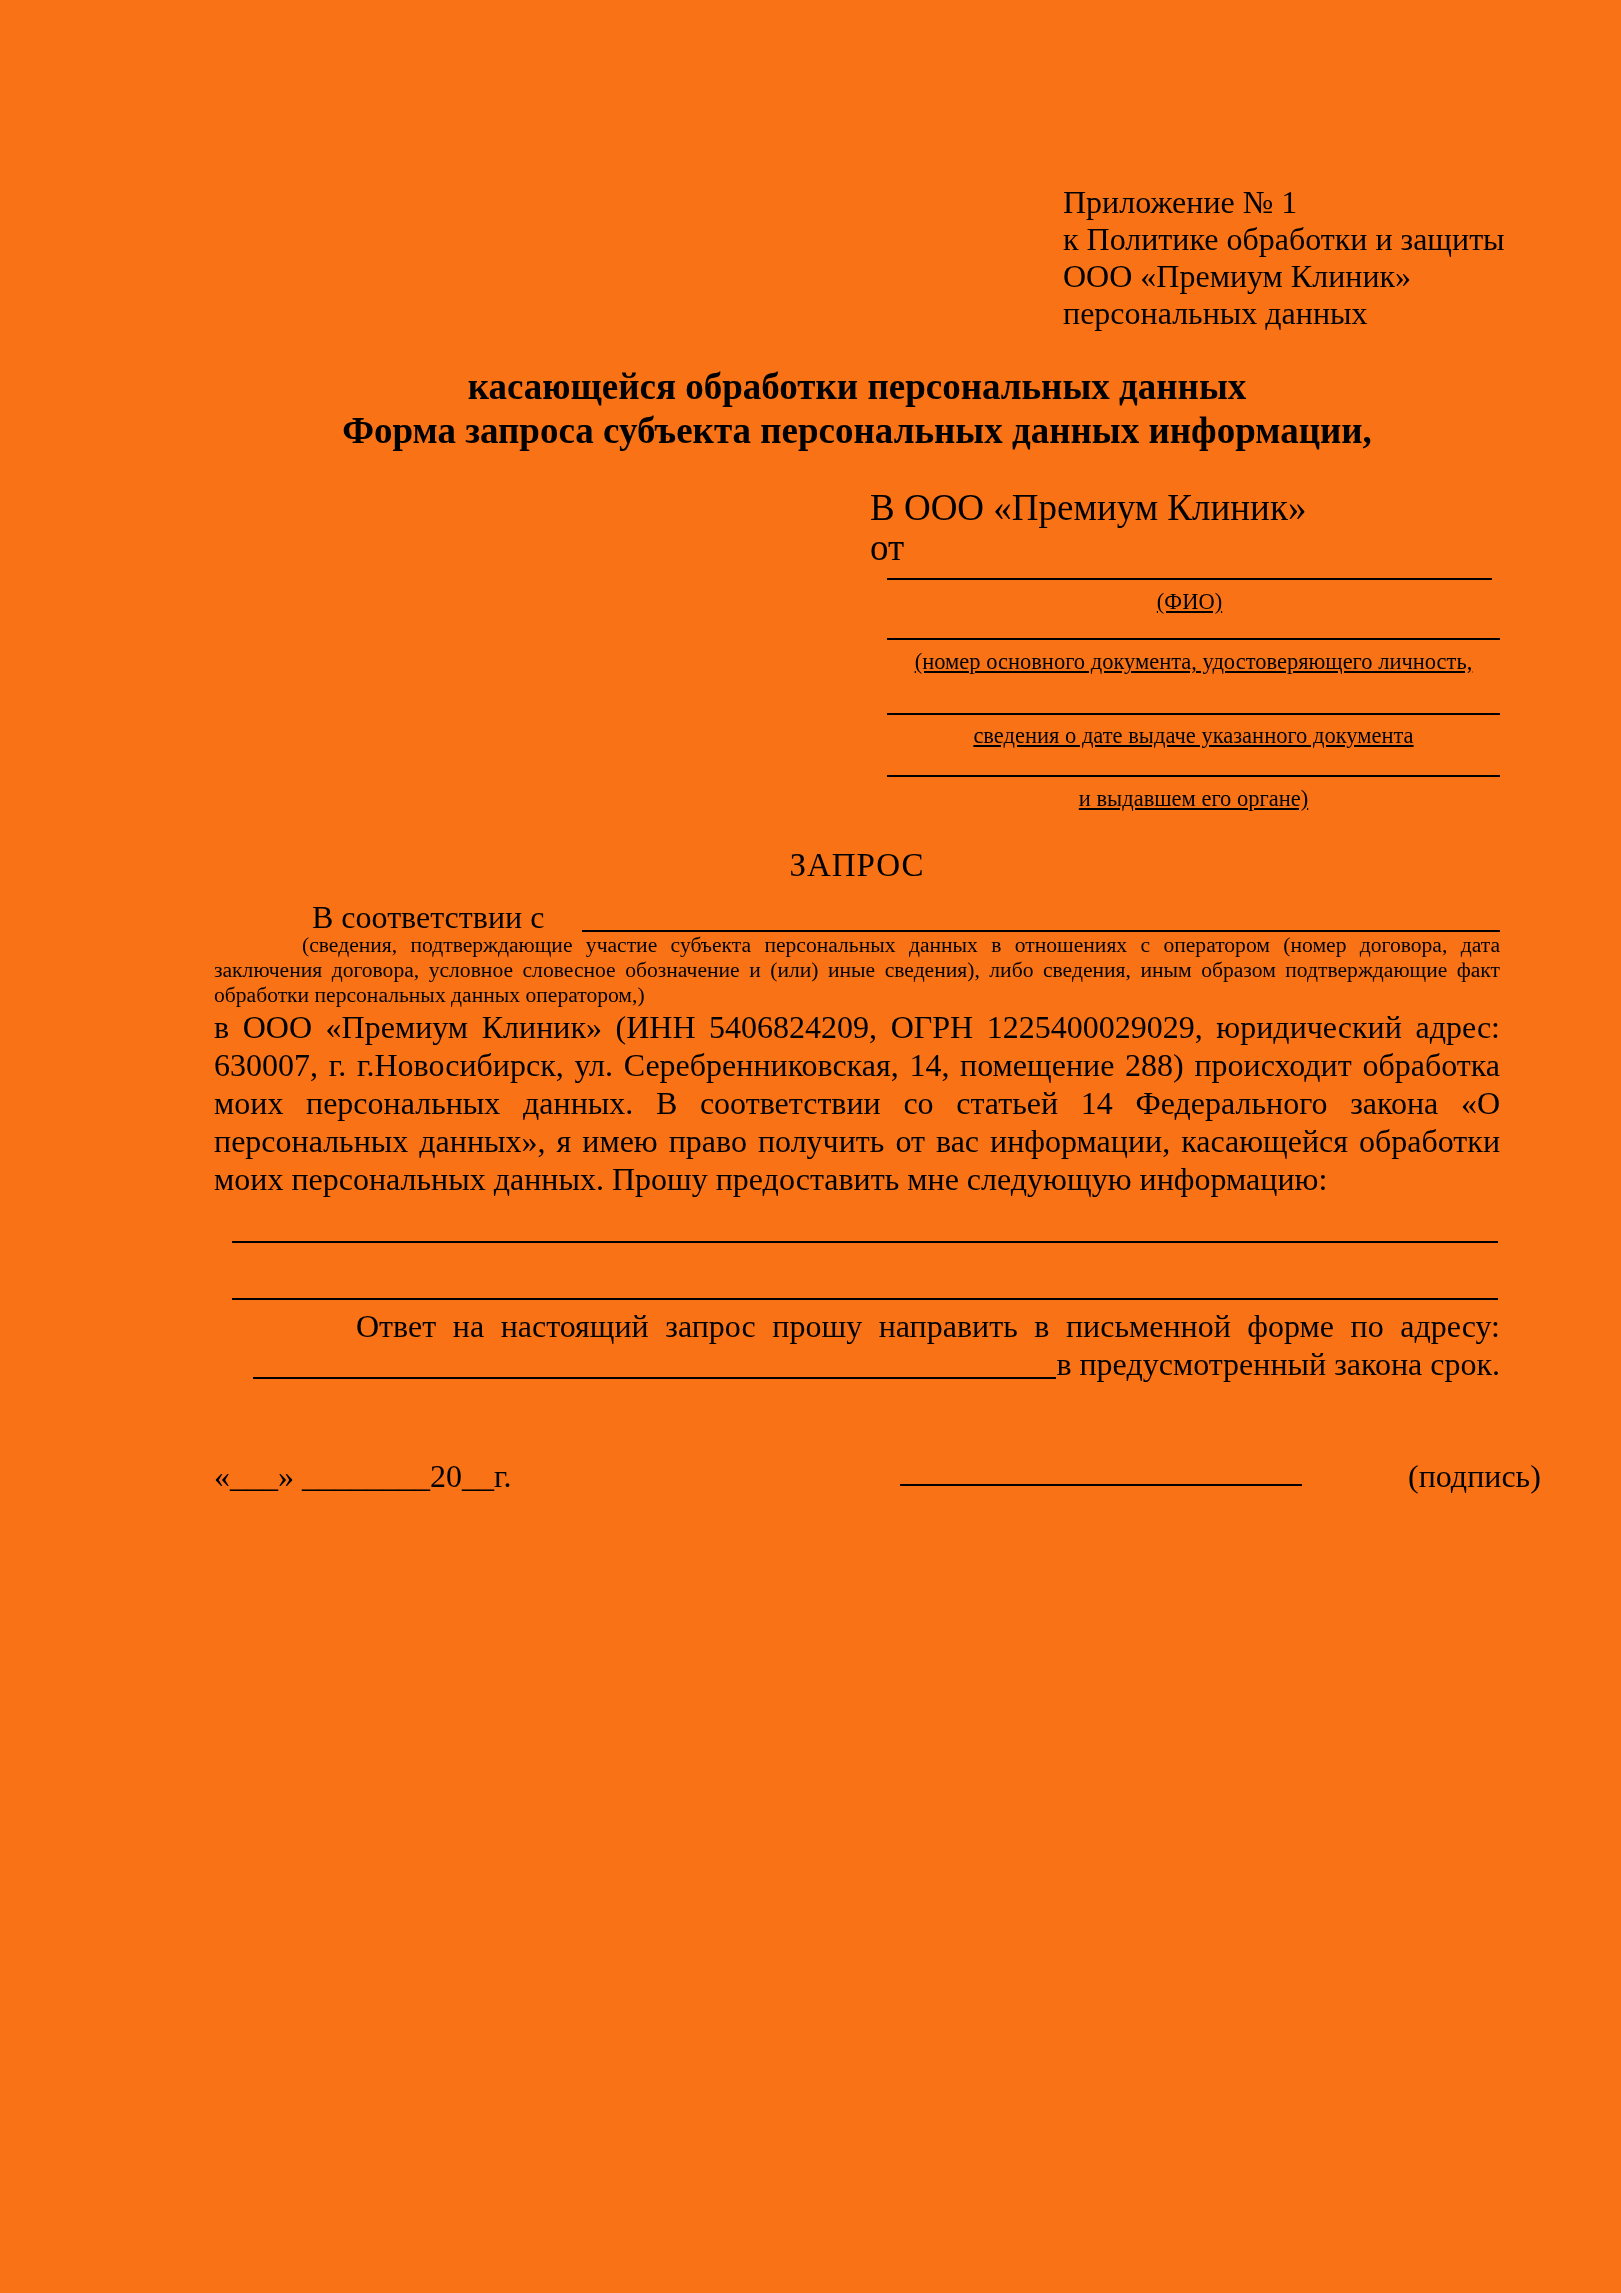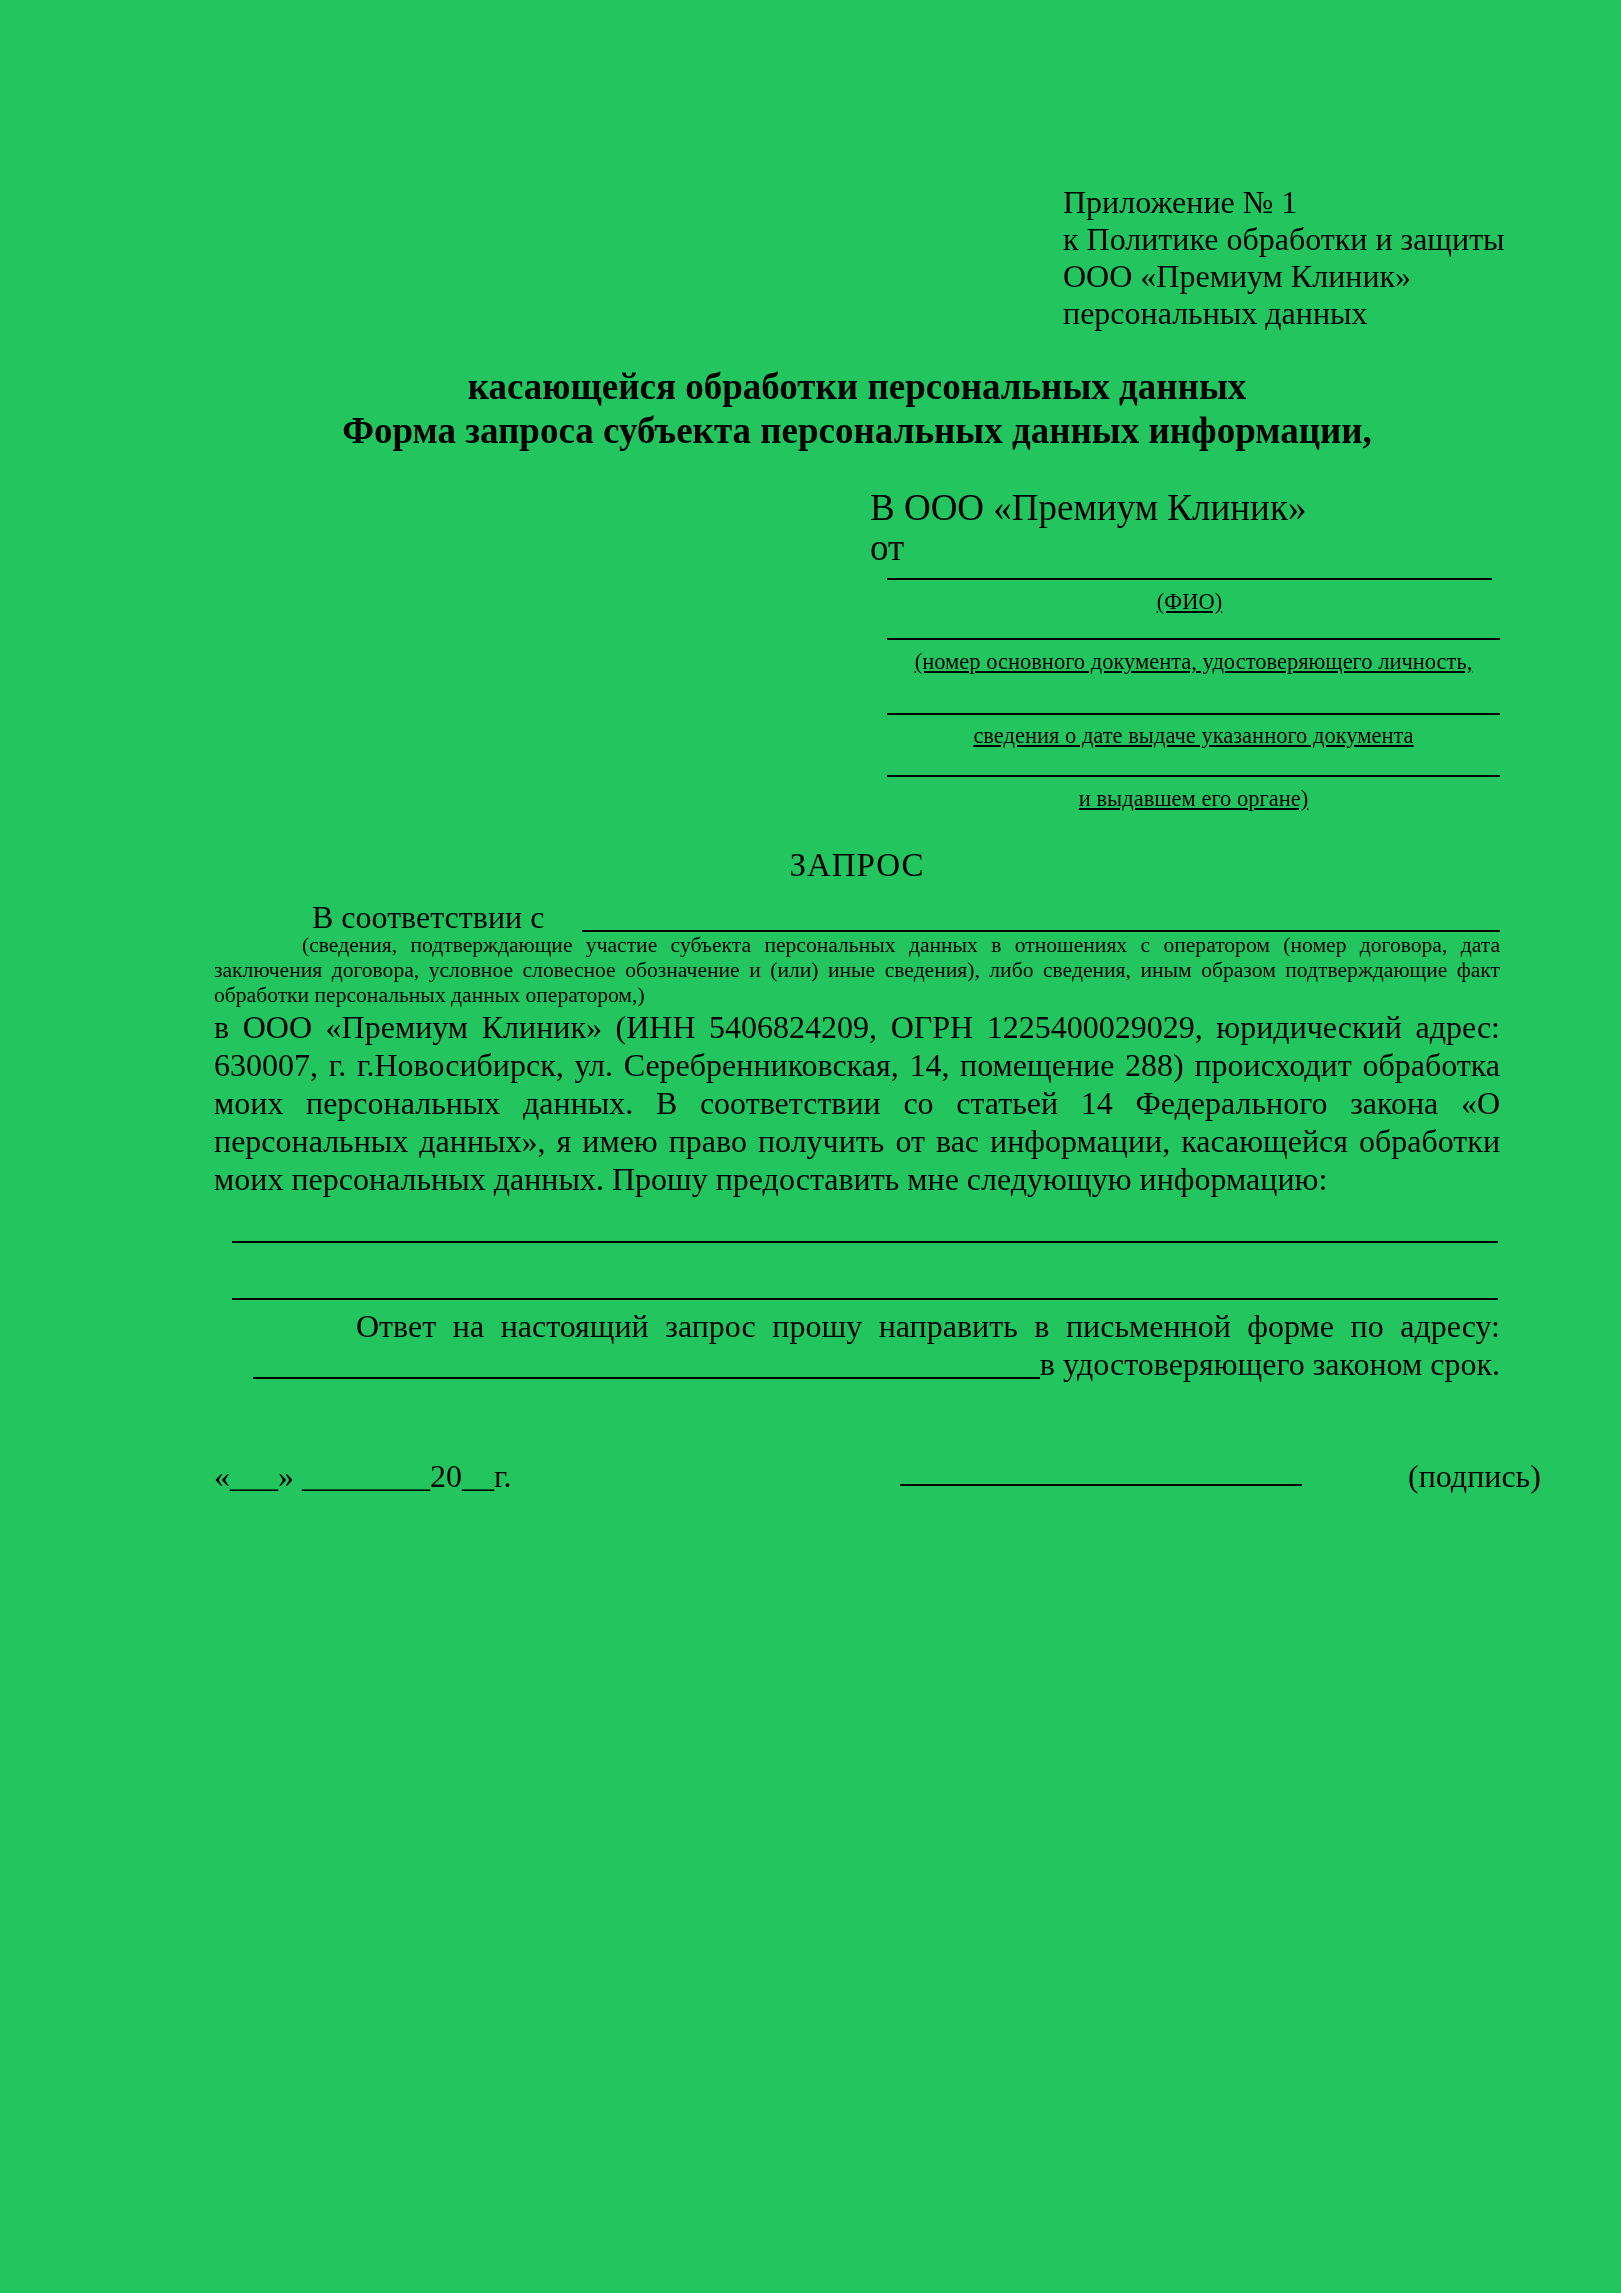--- a/index.html
+++ b/index.html
@@ -1,20 +1,20 @@
 <!DOCTYPE html>
 <html><head>
 <meta charset="utf-8">
 <style>
   html, body { margin: 0; padding: 0; background: #ffffff; }
   .page {
     position: relative;
     width: 1621px;
     height: 2294px;
-    background: #22c55e;
+    background: #f97316;
     color: #000000;
     font-family: "Liberation Serif", "DejaVu Serif", serif;
     overflow: hidden;
   }
   .hline { position: absolute; border-top: 2.9px solid #000; height: 0; }
   .cap { position: absolute; font-size: 22.5px; line-height: 25.5px; text-align: center; text-decoration: underline; }
   .title {
     position: absolute; left: 214px; width: 1286px; top: 365px;
     font-size: 37px; font-weight: bold; line-height: 44px; text-align: center;
   }
@@ -75,21 +75,21 @@
   <div class="note">(сведения, подтверждающие участие субъекта персональных данных в отношениях с оператором (номер договора, дата заключения договора, условное словесное обозначение и (или) иные сведения), либо сведения, иным образом подтверждающие факт обработки персональных данных оператором,)</div>
 
   <div class="para">в ООО «Премиум Клиник» (ИНН 5406824209, ОГРН 1225400029029, юридический адрес: 630007, г. г.Новосибирск, ул. Серебренниковская, 14, помещение 288) происходит обработка моих персональных данных. В соответствии со статьей 14 Федерального закона «О персональных данных», я имею право получить от вас информации, касающейся обработки моих персональных данных. Прошу предоставить мне следующую информацию:</div>
 
   <div class="hline" style="left:232px; top:1241px; width:1266px;"></div>
   <div class="hline" style="left:232px; top:1298px; width:1266px;"></div>
 
   <div class="reply">Ответ на настоящий запрос прошу направить в письменной форме по адресу:</div>
   <div class="reply-tail-row">
     <span class="fill"></span>
-    <span>в удостоверяющего законом срок.</span>
+    <span>в предусмотренный закона срок.</span>
   </div>
 
   <div class="date-line">«___» ________20__г.</div>
   <div class="hline" style="left:900px; top:1484px; width:402px;"></div>
   <div class="sig-caption">(подпись)</div>
 
 </div>
 
 
 </body></html>

